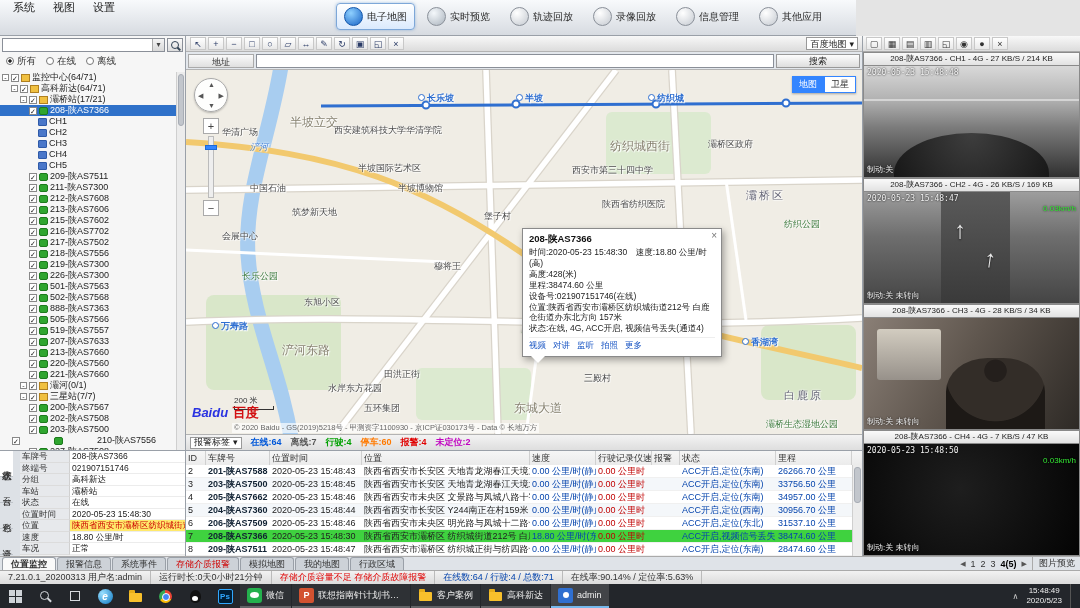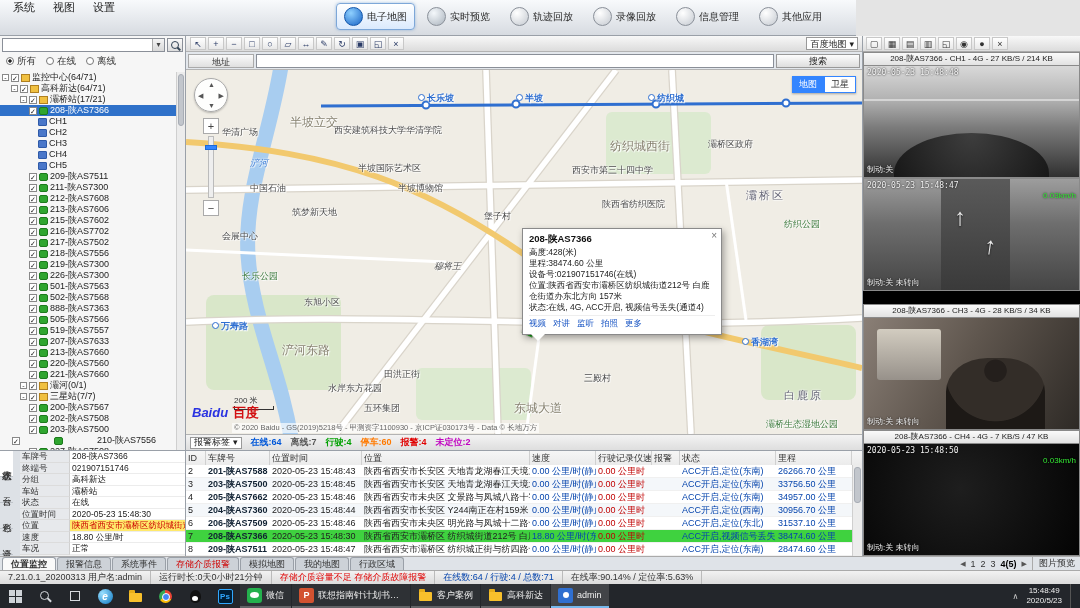--- a/index.html
+++ b/index.html
@@ -570,36 +570,36 @@
         <circle cx="240" cy="35" r="3.5"></circle>
           <circle cx="330" cy="34" r="3.5"></circle>
           <circle cx="470" cy="34" r="3.5"></circle>
           <circle cx="600" cy="33" r="3.5"></circle>
       </g>
     </svg>
 
     <div>
         <span class="map-label " style="left: 36px; top: 56px;">华清广场</span>
         <span class="map-label road" style="left: 104px; top: 44px;">半坡立交</span>
-        <span class="map-label water" style="left: 64px; top: 87px;">浐河</span>
+        <span class="map-label water" style="left: 64px; top: 71px;">浐河</span>
         <span class="map-label " style="left: 64px; top: 112px;">中国石油</span>
         <span class="map-label " style="left: 148px; top: 54px;">西安建筑科技大学华清学院</span>
         <span class="map-label " style="left: 172px; top: 92px;">半坡国际艺术区</span>
         <span class="map-label " style="left: 106px; top: 136px;">筑梦新天地</span>
         <span class="map-label " style="left: 212px; top: 112px;">半坡博物馆</span>
         <span class="map-label station" style="left: 232px; top: 22px;">长乐坡</span>
         <span class="map-label station" style="left: 330px; top: 22px;">半坡</span>
         <span class="map-label station" style="left: 462px; top: 22px;">纺织城</span>
         <span class="map-label " style="left: 386px; top: 94px;">西安市第三十四中学</span>
         <span class="map-label " style="left: 416px; top: 128px;">陕西省纺织医院</span>
         <span class="map-label " style="left: 522px; top: 68px;">灞桥区政府</span>
         <span class="map-label big" style="left: 560px; top: 118px;">灞桥区</span>
         <span class="map-label green" style="left: 598px; top: 148px;">纺织公园</span>
         <span class="map-label " style="left: 298px; top: 140px;">堡子村</span>
-        <span class="map-label " style="left: 248px; top: 190px; font-style: italic;">穆将王</span>
+        <span class="map-label " style="left: 248px; top: 190px;">穆将王</span>
         <span class="map-label green" style="left: 56px; top: 200px;">长乐公园</span>
         <span class="map-label " style="left: 118px; top: 226px;">东旭小区</span>
         <span class="map-label station" style="left: 26px; top: 250px;">万寿路</span>
         <span class="map-label " style="left: 356px; top: 158px;">国棉五厂</span>
         <span class="map-label " style="left: 428px; top: 198px;">西安工程大学</span>
         <span class="map-label " style="left: 476px; top: 248px;">陕西省委党校</span>
         <span class="map-label station" style="left: 556px; top: 266px;">香湖湾</span>
         <span class="map-label big" style="left: 598px; top: 318px;">白鹿原</span>
         <span class="map-label " style="left: 198px; top: 298px;">田洪正街</span>
         <span class="map-label " style="left: 142px; top: 312px;">水岸东方花园</span>
@@ -631,20 +631,21 @@
         <span class="type-btn">卫星</span>
       </div>
 
     <span class="veh-marker" style="left: 338px; top: 258px;"></span>
     <span class="veh-label" style="left: 349px; top: 252px;">208-陕AS7366</span>
 
     <div class="map-popup" style="left: 336px; top: 158px; width: 200px;">
       <span class="popup-close">×</span>
       <div class="popup-title">208-陕AS7366</div>
       <div>
+          <div class="popup-line">时间:2020-05-23 15:48:30　速度:18.80 公里/时(高)</div>
           <div class="popup-line">高度:428(米)</div>
           <div class="popup-line">里程:38474.60 公里</div>
           <div class="popup-line">设备号:021907151746(在线)</div>
           <div class="popup-line">位置:陕西省西安市灞桥区纺织城街道212号 白鹿仓街道办东北方向 157米</div>
           <div class="popup-line">状态:在线, 4G, ACC开启, 视频信号丢失(通道4)</div>
         </div>
       <div class="popup-links"><span class="popup-link">视频</span><span class="popup-link">对讲</span><span class="popup-link">监听</span><span class="popup-link">拍照</span><span class="popup-link">更多</span></div>
     </div>
 
     <div class="map-scale">
@@ -804,20 +805,21 @@
       </div>
     <div class="video-list">
         <div class="video-item">
           <div class="video-title">208-陕AS7366 - CH1 - 4G - 27 KB/S / 214 KB</div>
           <div class="video-screen v1">
             <span class="vo-ts">2020-05-23 15:48:48</span>
             <span class="vo-brake">制动:关  未转向</span>
           </div>
         </div>
         <div class="video-item">
+          <div class="video-title">208-陕AS7366 - CH2 - 4G - 26 KB/S / 169 KB</div>
           <div class="video-screen v2">
             <span class="vo-ts">2020-05-23 15:48:47</span>
             <span class="vo-speed">0.03km/h</span>
             <span class="vo-brake">制动:关  未转向</span>
             <span class="varrow a1">↑</span>
             <span class="varrow a2">↑</span>
           </div>
         </div>
         <div class="video-item">
           <div class="video-title">208-陕AS7366 - CH3 - 4G - 28 KB/S / 34 KB</div>

